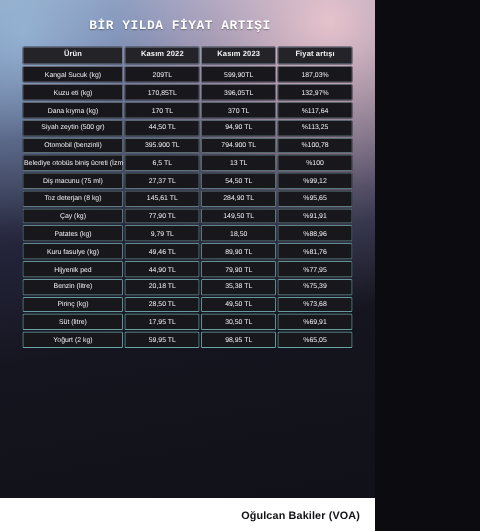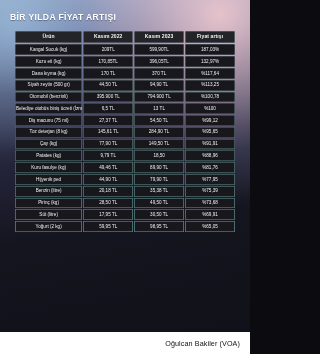--- a/index.html
+++ b/index.html
@@ -21,22 +21,24 @@
     background:
       radial-gradient(120% 80% at 88% 4%, rgba(236,198,206,0.95) 0%, rgba(214,182,198,0.55) 26%, rgba(150,150,190,0.20) 48%, rgba(20,20,32,0) 68%),
       radial-gradient(90% 60% at 6% 6%, rgba(150,182,214,0.80) 0%, rgba(120,150,190,0.35) 34%, rgba(20,20,32,0) 62%),
       linear-gradient(170deg, #9fb2cc 0%, #7e8fb4 9%, #4a4f6b 24%, #23243a 42%, #15151f 62%, #101018 100%);
     display: flex;
     flex-direction: column;
     align-items: center;
   }
   .headline {
     width: 100%;
+    text-align: center;
     padding: 12px 20px 0 10px;
     box-sizing: border-box;
+    font-family: Liberation Mono, monospace;
   }
   .headline .line {
     color: #ffffff;
     font-weight: bold;
     font-size: 8.6px;
     letter-spacing: 0.35px;
     line-height: 11px;
     text-shadow: 0 1px 1px rgba(0,0,0,0.35);
   }
   .table-wrap {
@@ -107,21 +109,21 @@
     display: flex;
     align-items: center;
     justify-content: flex-end;
     padding: 0 10px;
     box-sizing: border-box;
     flex: 0 0 auto;
   }
   .credit-bar .credit-text {
     color: #111114;
     font-size: 7.2px;
-    font-weight: normal;
+    font-weight: bold;
     letter-spacing: 0.1px;
   }
 </style>
 </head>
 <body>
 
 <div class="poster">
 
   <div class="headline">
     <div class="line">BİR YILDA FİYAT ARTIŞI</div>

